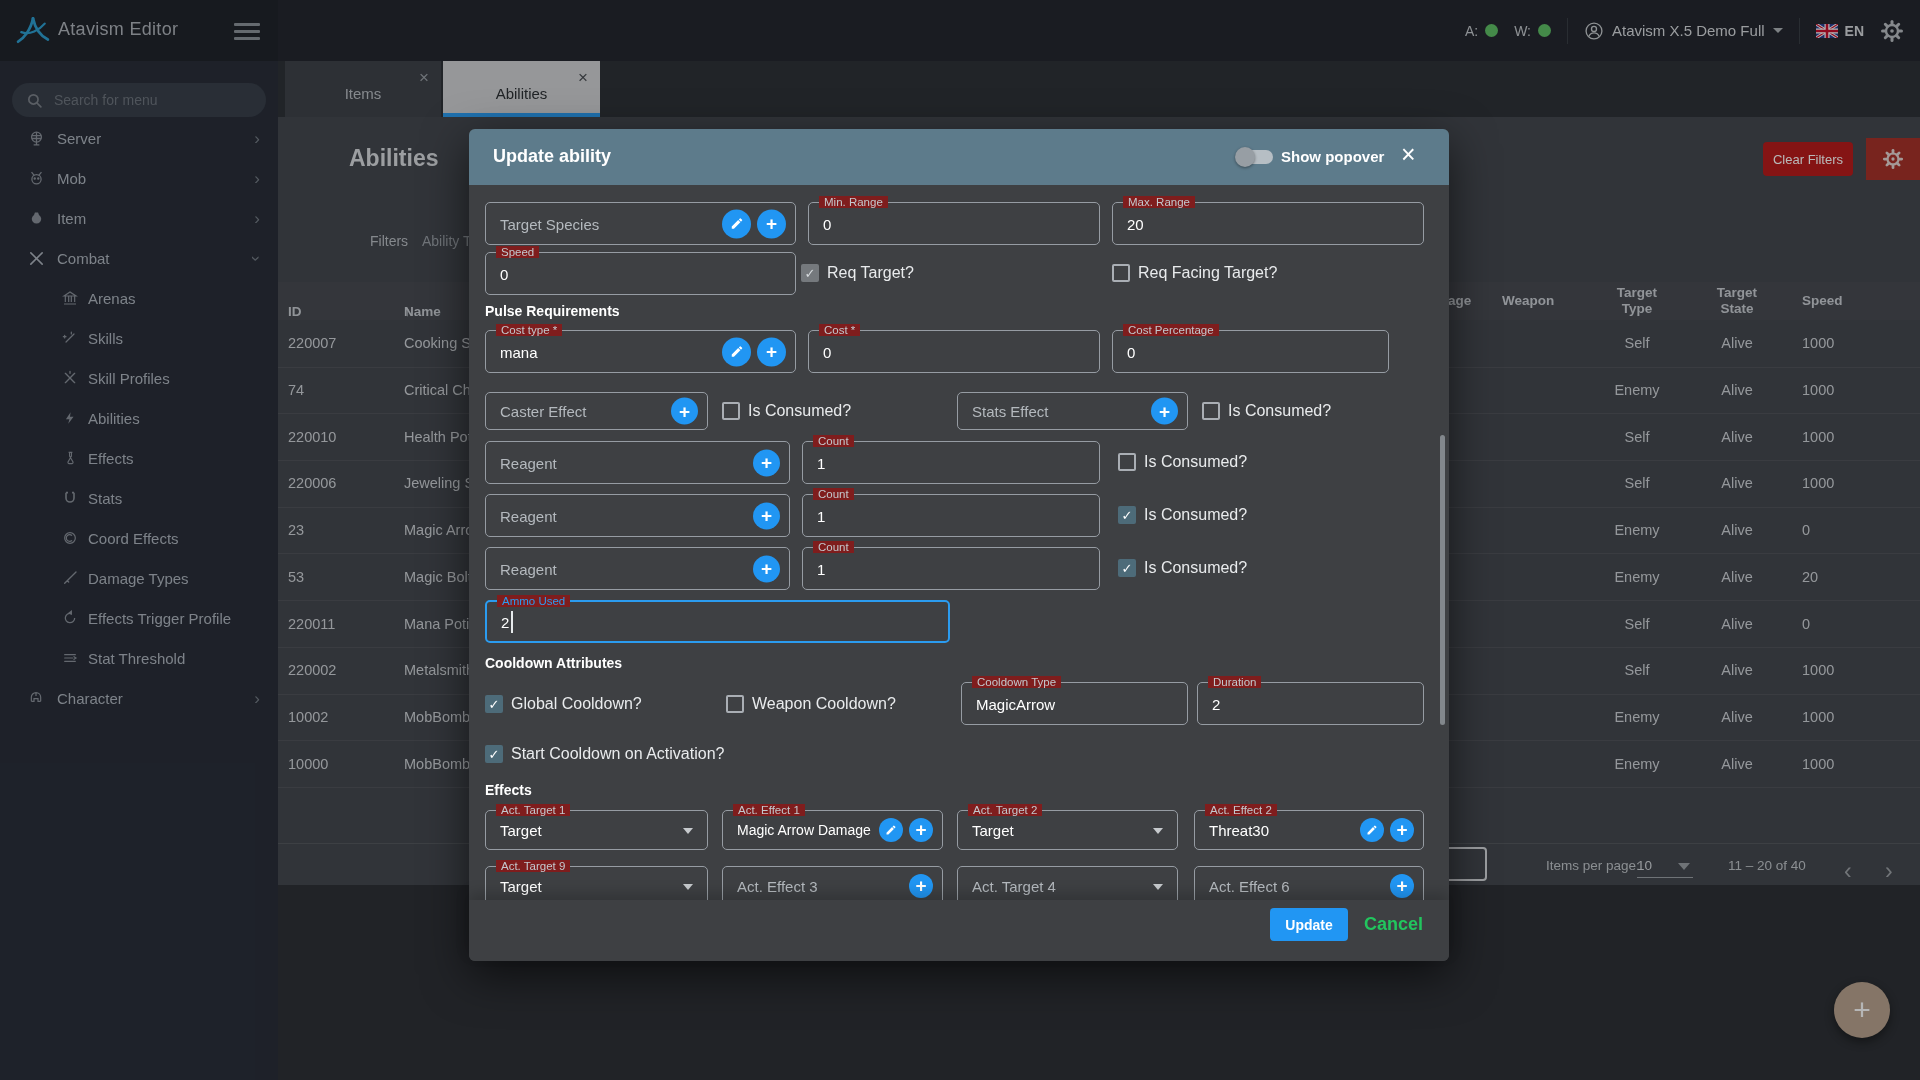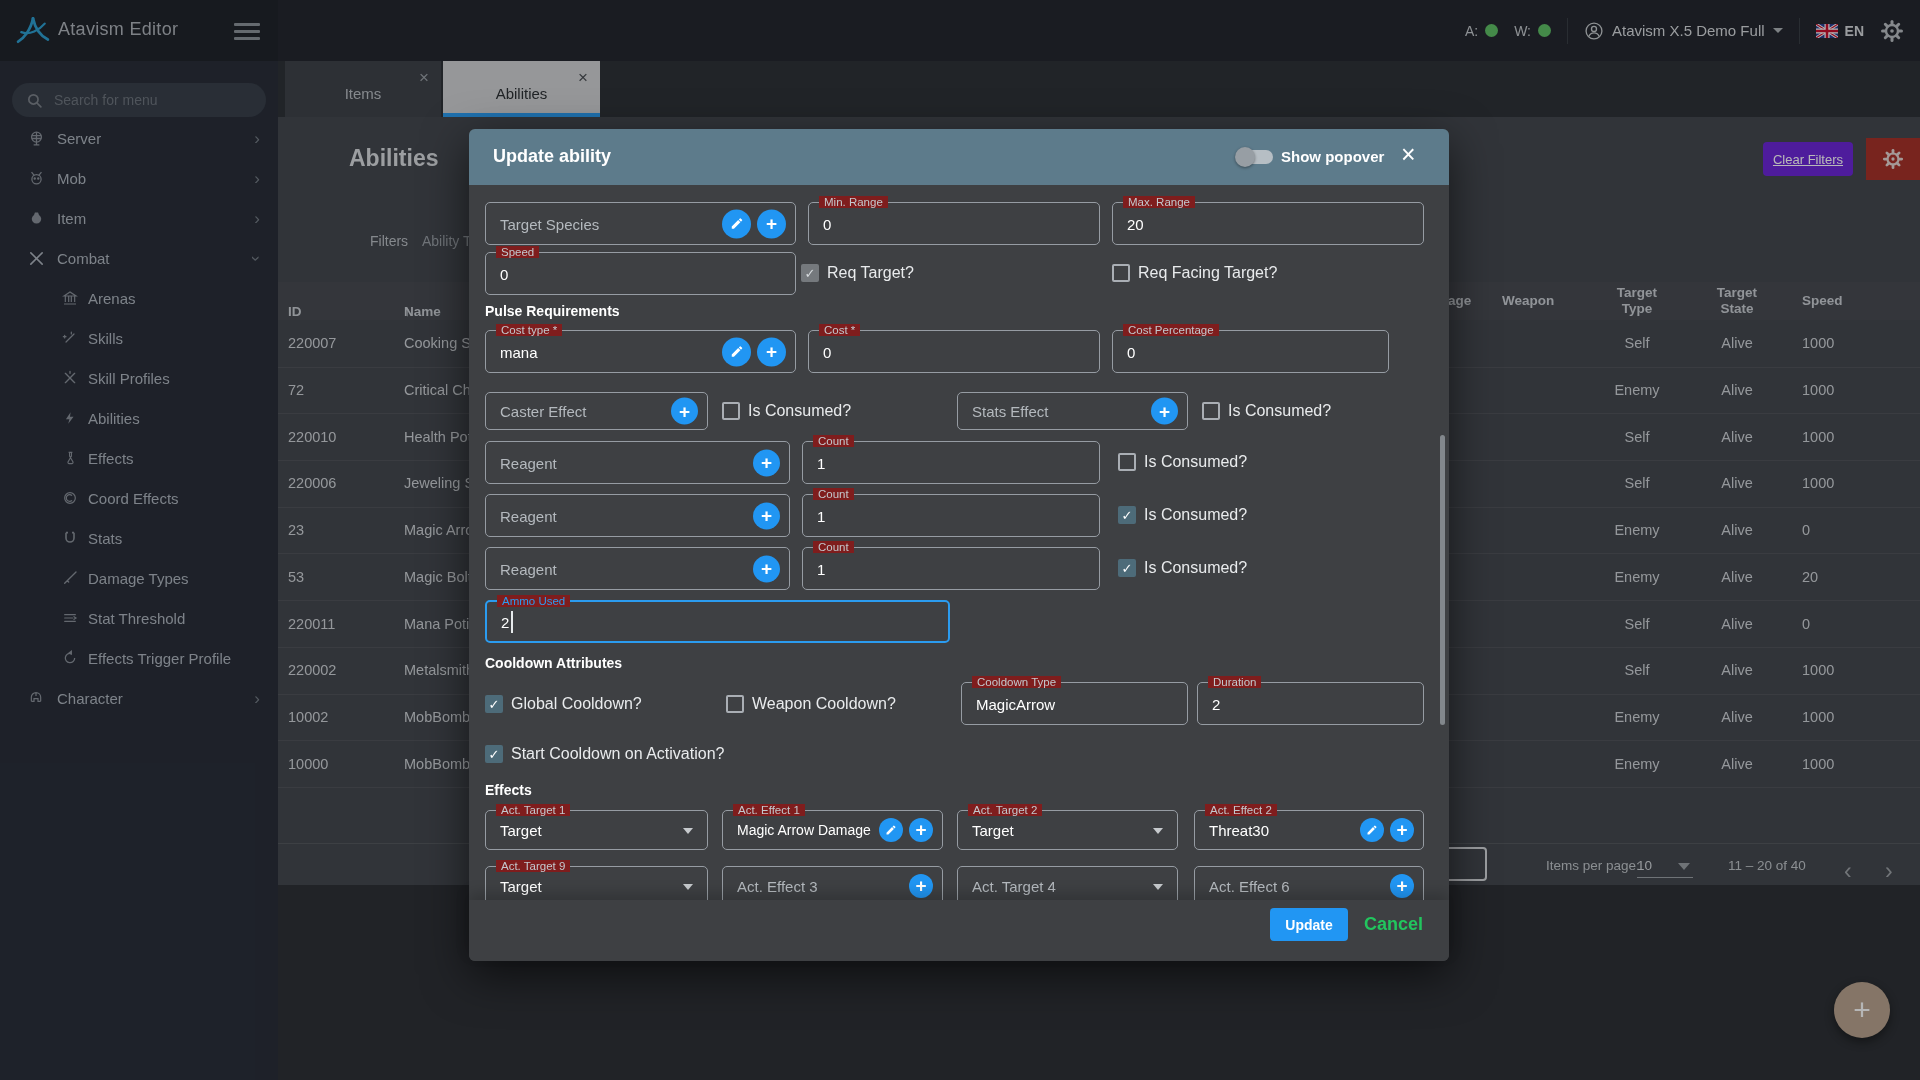--- a/index.html
+++ b/index.html
@@ -40,21 +40,21 @@
   .tab{position:absolute;top:0;height:56px;cursor:pointer;}
   .tab .tlabel{position:absolute;left:0;right:0;top:24px;text-align:center;font-size:15px;}
   .tab .tab-x{position:absolute;right:12px;top:8px;font-size:17px;line-height:1;}
   .tab-items{left:7px;width:156px;background:#3f434a;color:#b9bec4;}
   .tab-items .tab-x{color:#9aa0a7;}
   .tab-abilities{left:165px;width:157px;background:#d0d2d4;color:#2e3236;}
   .tab-abilities .tab-x{color:#4a4e54;}
   .tab-underline{position:absolute;left:0;bottom:0;width:100%;height:4px;background:#2b9cf0;}
   
   .page-title{position:absolute;left:71px;top:84px;font-size:23px;color:#d8dce0;font-weight:bold;}
-  .clear-filters{position:absolute;left:1485px;top:81px;width:90px;height:34px;background:#6d28d9;border:none;border-radius:4px;color:#fff;font-size:13px;font-family:"Liberation Sans",sans-serif;cursor:pointer;text-decoration:underline;}
+  .clear-filters{position:absolute;left:1485px;top:81px;width:90px;height:34px;background:#b91c1c;border:none;border-radius:4px;color:#fff;font-size:13px;font-family:"Liberation Sans",sans-serif;cursor:pointer;}
   .head-gear{position:absolute;left:1588px;top:77px;width:54px;height:42px;background:#a7322a;display:flex;align-items:center;justify-content:center;cursor:pointer;}
   .filters-label{position:absolute;left:92px;top:172px;font-size:14px;color:#b9bec4;}
   .filter-field-label{position:absolute;left:144px;top:172px;font-size:14px;color:#9ba1a8;}
   .thead{position:absolute;left:0;top:221px;width:1642px;height:38px;background:#484c53;font-size:13.5px;color:#c9cdd3;font-weight:bold;}
   .thead span{position:absolute;top:11px;}
   .th-2line{top:3px !important;text-align:center;line-height:16px;}
   #trows{position:absolute;left:0;top:259px;width:1642px;}
   .trow{position:absolute;left:0;width:1642px;border-bottom:1px solid rgba(255,255,255,0.07);font-size:14.5px;color:#ced2d7;cursor:pointer;}
   .trow span{position:absolute;top:50%;transform:translateY(-50%);}
   .c-id{left:10px;}
@@ -259,59 +259,59 @@
         <div class="nav-item sub">
           <span class="nico">
             <svg width="15" height="16" viewBox="0 0 24 24" fill="none" stroke="#8b919a" stroke-width="1.8">
               <path d="M9 3 H15 M10.5 3 V9 L16 18.5 A2 2 0 0 1 14.2 21 H9.8 A2 2 0 0 1 8 18.5 L13.5 9 V3"></path>
             </svg>
           </span>
           <span class="nlabel">Effects</span>
         </div>
         <div class="nav-item sub">
           <span class="nico">
+            <svg width="16" height="16" viewBox="0 0 24 24" fill="none" stroke="#8b919a" stroke-width="2.4">
+              <path d="M6 4 V12 A6 6 0 0 0 18 12 V4 M6 4 H9 M15 4 H18"></path>
+            </svg>
+          </span>
+          <span class="nlabel">Stats</span>
+        </div>
+        <div class="nav-item sub">
+          <span class="nico">
             <svg width="16" height="16" viewBox="0 0 24 24" fill="none" stroke="#8b919a" stroke-width="1.8">
               <circle cx="12" cy="12" r="8"></circle>
               <path d="M15 8.5 A5 5 0 1 0 15 15.5"></path>
             </svg>
           </span>
           <span class="nlabel">Coord Effects</span>
         </div>
         <div class="nav-item sub">
           <span class="nico">
-            <svg width="16" height="16" viewBox="0 0 24 24" fill="none" stroke="#8b919a" stroke-width="2.4">
-              <path d="M6 4 V12 A6 6 0 0 0 18 12 V4 M6 4 H9 M15 4 H18"></path>
-            </svg>
-          </span>
-          <span class="nlabel">Stats</span>
-        </div>
-        <div class="nav-item sub">
-          <span class="nico">
             <svg width="16" height="16" viewBox="0 0 24 24" fill="none" stroke="#8b919a" stroke-width="2" stroke-linecap="round">
               <path d="M4 20 L18 6 M18 6 L21 3 M8 16 L10 18"></path>
             </svg>
           </span>
           <span class="nlabel">Damage Types</span>
-        </div>
-        <div class="nav-item sub">
-          <span class="nico">
-            <svg width="16" height="16" viewBox="0 0 24 24" fill="none" stroke="#8b919a" stroke-width="1.8" stroke-linecap="round">
-              <path d="M4 7 H20 M4 12 H16 M4 17 H20 M18 10 L21 12 L18 14"></path>
-            </svg>
-          </span>
-          <span class="nlabel">Stat Threshold</span>
         </div>
         <div class="nav-item sub">
           <span class="nico">
             <svg width="16" height="16" viewBox="0 0 24 24" fill="none" stroke="#8b919a" stroke-width="1.9">
               <path d="M19 12 A7 7 0 1 1 14 5.3"></path>
               <path d="M14 2 L14 6 L10.5 4.5 Z" fill="#8b919a"></path>
             </svg>
           </span>
           <span class="nlabel">Effects Trigger Profile</span>
+        </div>
+        <div class="nav-item sub">
+          <span class="nico">
+            <svg width="16" height="16" viewBox="0 0 24 24" fill="none" stroke="#8b919a" stroke-width="1.8" stroke-linecap="round">
+              <path d="M4 7 H20 M4 12 H16 M4 17 H20 M18 10 L21 12 L18 14"></path>
+            </svg>
+          </span>
+          <span class="nlabel">Stat Threshold</span>
         </div>
         <div class="nav-item">
           <span class="nico">
             <svg width="16" height="16" viewBox="0 0 24 24" fill="none" stroke="#8b919a" stroke-width="1.8">
               <path d="M5 17 V11 A7 7 0 0 1 19 11 V17 M5 17 H9 V13 H15 V17 H19 M12 4 V9"></path>
             </svg>
           </span>
           <span class="nlabel">Character</span>
           <span class="chev">›</span>
         </div>
@@ -369,21 +369,21 @@
     </div>
     <div id="trows">
         <div class="trow" style="top: 0px; height: 46.7px;">
           <span class="c-id">220007</span>
           <span class="c-name">Cooking Skill</span>
           <span class="c-tt">Self</span>
           <span class="c-ts">Alive</span>
           <span class="c-sp">1000</span>
         </div>
         <div class="trow" style="top: 46.7px; height: 46.7px;">
-          <span class="c-id">72</span>
+          <span class="c-id">74</span>
           <span class="c-name">Critical Charge</span>
           <span class="c-tt">Enemy</span>
           <span class="c-ts">Alive</span>
           <span class="c-sp">1000</span>
         </div>
         <div class="trow" style="top: 93.4px; height: 46.7px;">
           <span class="c-id">220010</span>
           <span class="c-name">Health Potion</span>
           <span class="c-tt">Self</span>
           <span class="c-ts">Alive</span>

